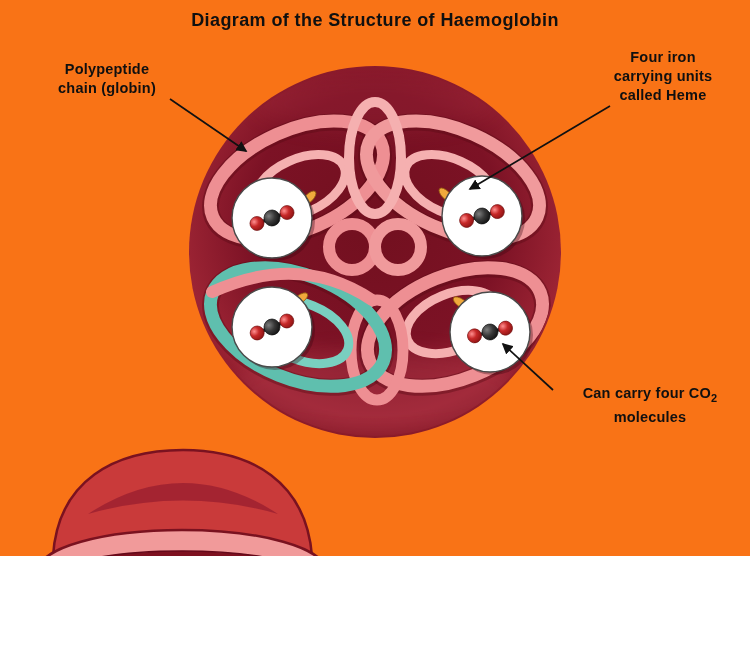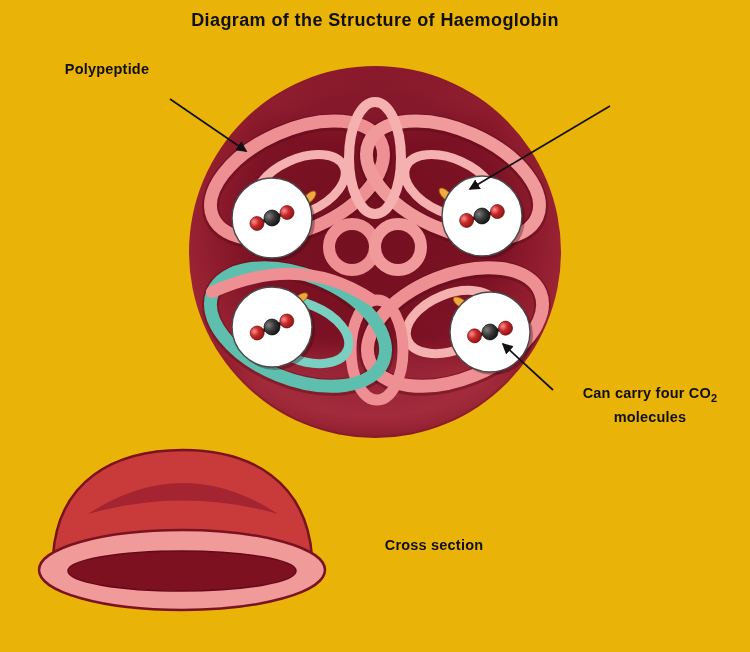--- a/index.html
+++ b/index.html
@@ -1,18 +1,18 @@
 <!DOCTYPE html>
 <html><head>
 <meta charset="utf-8">
 <style>
   * { margin:0; padding:0; box-sizing:border-box; }
   html,body { background:#ffffff; }
   body { font-family:"Liberation Sans", sans-serif; }
-  .canvas { position:relative; width:750px; height:652px; background:#eab308; overflow:hidden; }
+  .canvas { position:relative; width:750px; height:556px; background:#f97316; overflow:hidden; }
   .svg-layer { position:absolute; inset:0; width:750px; height:652px; }
   .title { position:absolute; top:8px; left:0; width:100%; text-align:center;
            font-weight:bold; font-size:18px; line-height:25px; color:#101010; letter-spacing:0.4px; }
   .label { position:absolute; font-weight:bold; font-size:14.5px; line-height:19px;
            color:#101010; text-align:center; letter-spacing:0.2px; }
   .label-polypeptide { left:28px;  top:60px;  width:158px; }
   .label-heme        { left:580px; top:48px;  width:166px; }
   .label-co2         { left:546px; top:384px; width:208px; }
   .label-cross       { left:346px; top:536px; width:176px; }
   sub { font-size:11px; }
@@ -153,25 +153,30 @@
       <ellipse cx="182" cy="571" rx="114" ry="20" fill="#7e1120" stroke="#65091a" stroke-width="1.5"></ellipse>
     </g>
   </svg>
 
   <div class="title">
     <div>Diagram of the Structure of Haemoglobin</div>
   </div>
 
   <div class="label label-polypeptide">
     <div>Polypeptide</div>
+    <div>chain (globin)</div>
   </div>
 
+  <div class="label label-heme">
+    <div>Four iron</div>
+    <div>carrying units</div>
+    <div>called Heme</div>
+  </div>
 
   <div class="label label-co2">
     <div><span>Can carry four CO</span><sub>2</sub></div>
     <div>molecules</div>
   </div>
 
   <div class="label label-cross">
-    <div>Cross section</div>
   </div>
 
 </div>
 
 </body></html>

